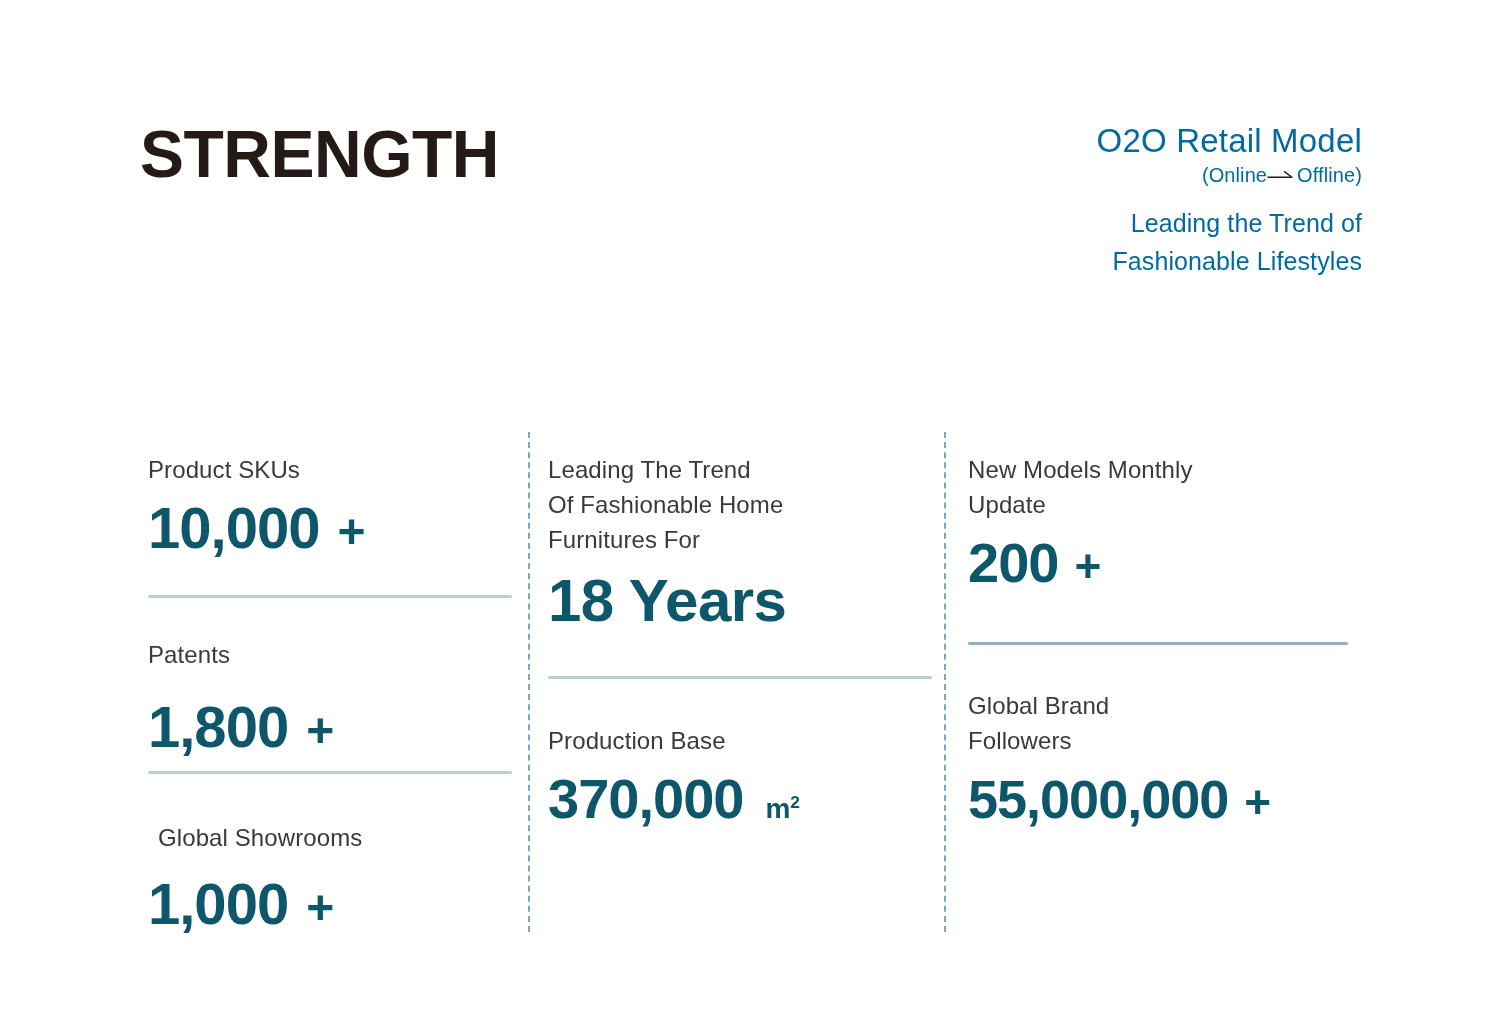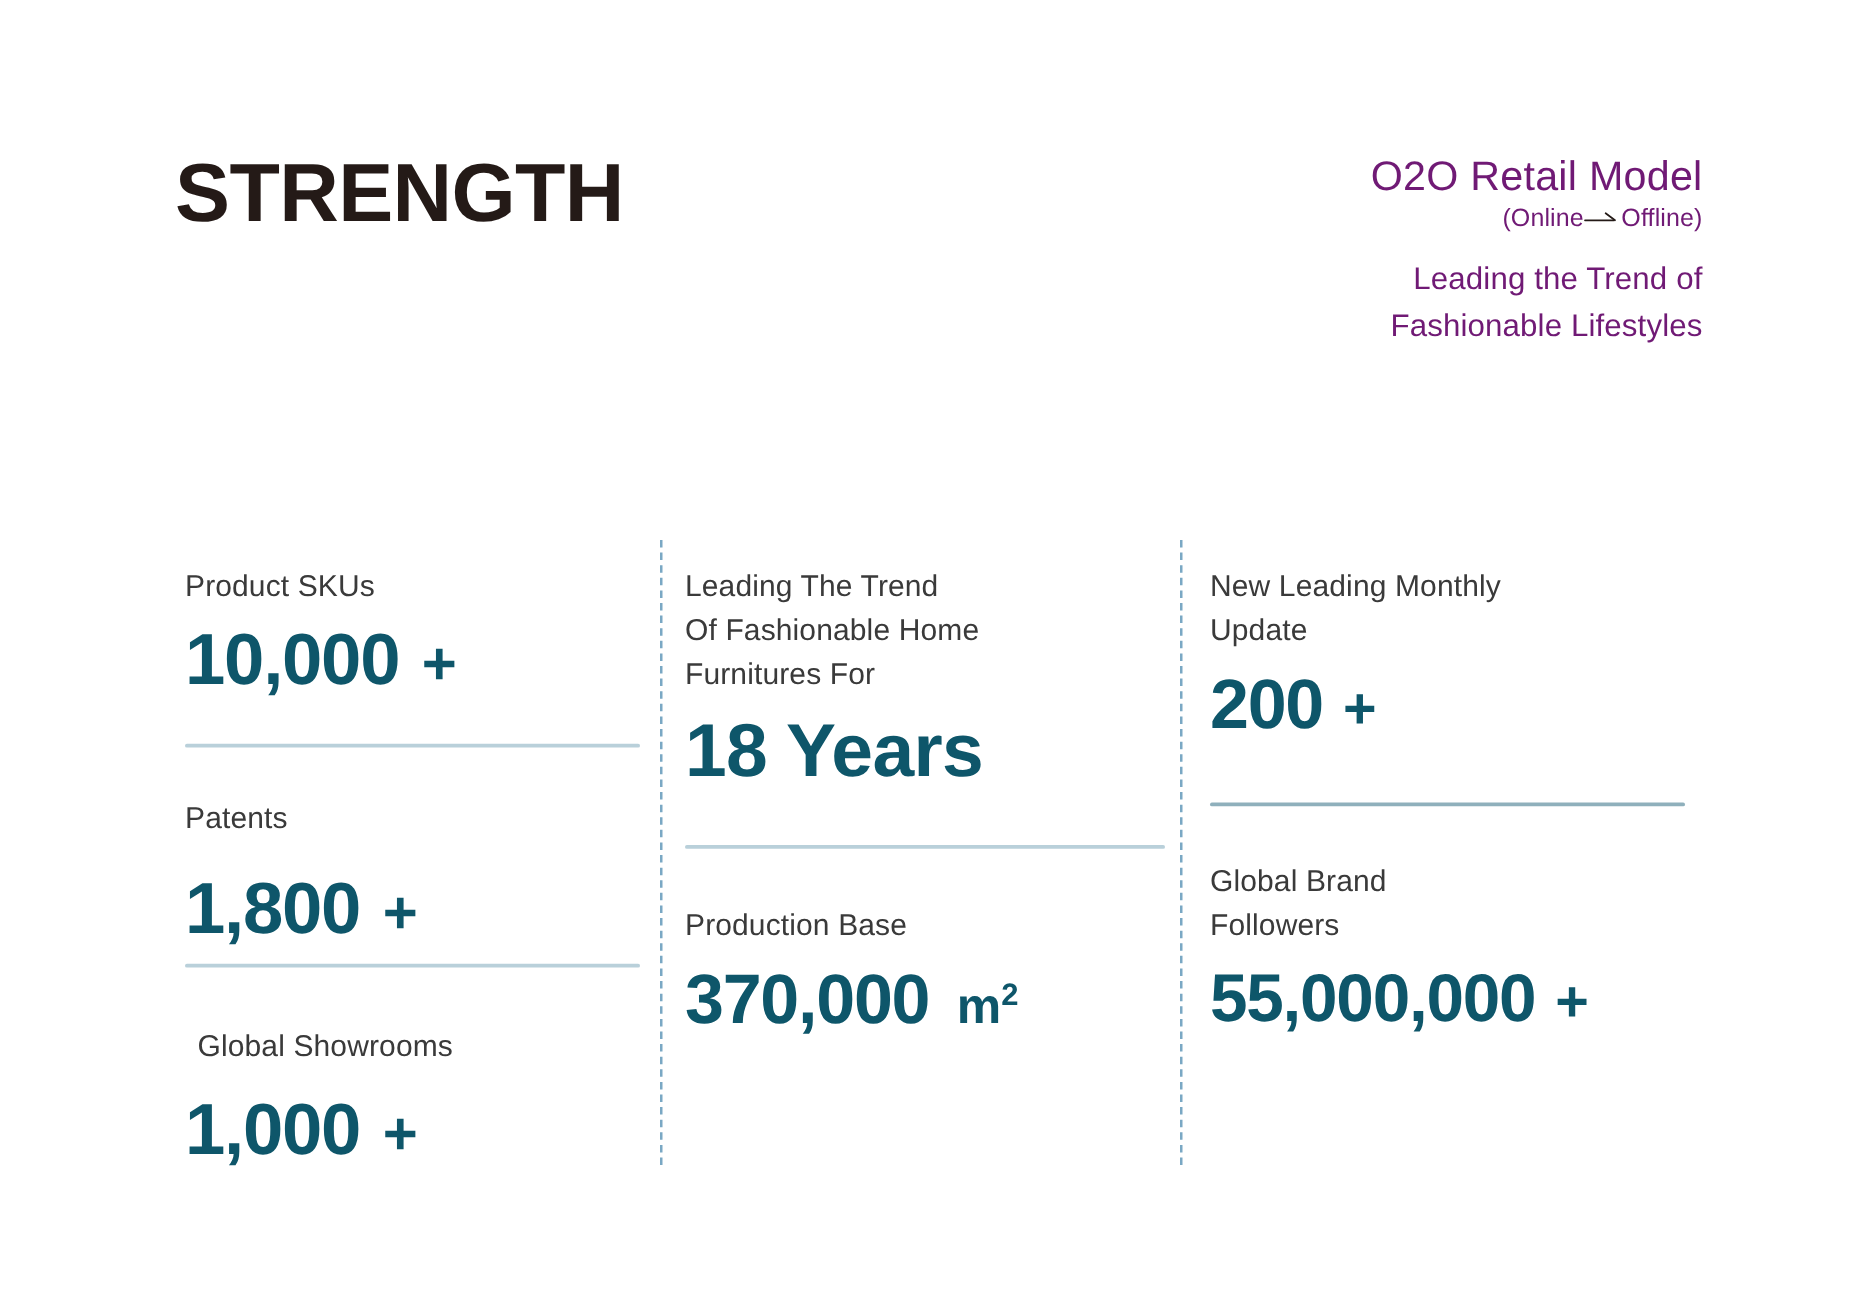--- a/index.html
+++ b/index.html
@@ -29,21 +29,21 @@
     letter-spacing: -0.5px;
   }
   #header-title .line { display: block; white-space: nowrap; }
 
   #header-right {
     position: absolute;
     right: 138px;
     top: 120px;
     width: 520px;
     text-align: right;
-    color: #701a75;
+    color: #0369a1;
   }
   #o2o-model {
     font-size: 33px;
     line-height: 41px;
     font-weight: normal;
     letter-spacing: 0.2px;
   }
   #o2o-subtitle {
     font-size: 20px;
     line-height: 26px;
@@ -139,21 +139,21 @@
   #stat-showrooms .stat-value { font-size: 58px; line-height: 70px; margin-top: 14px; margin-left: -10px; }
   #stat-showrooms .plus { font-size: 48px; margin-left: 18px; }
 
   
   #stat-years { position: absolute; top: 22px; left: 0; width: 386px; }
   #stat-years .stat-value { font-size: 60px; line-height: 64px; margin-top: 12px; letter-spacing: -0.5px; }
   #rule-mid-1 { position: absolute; top: 246px; left: 0; width: 384px; }
 
   #stat-production { position: absolute; top: 293px; left: 0; width: 386px; }
   #stat-production .stat-value { font-size: 56px; line-height: 70px; margin-top: 6px; }
-  #stat-production .unit { font-size: 40px; margin-left: 22px; }
+  #stat-production .unit { font-size: 28px; margin-left: 22px; }
   #stat-production .unit sup { font-size: 0.62em; vertical-align: super; line-height: 0; }
 
   
   #stat-new-models { position: absolute; top: 22px; left: 0; width: 382px; }
   #stat-new-models .stat-value { font-size: 56px; line-height: 70px; margin-top: 6px; }
   #stat-new-models .plus { font-size: 46px; margin-left: 16px; }
   #rule-right-1 { position: absolute; top: 212px; left: 0; width: 380px; }
 
   #stat-followers { position: absolute; top: 258px; left: 0; width: 400px; }
   #stat-followers .stat-value { font-size: 54px; line-height: 70px; margin-top: 6px; }
@@ -235,21 +235,21 @@
         <span>370,000</span><span class="unit"><span>m</span><sup>2</sup></span>
       </div>
     </div>
 
   </div>
 
   <div class="col" id="col-right">
 
     <div id="stat-new-models">
       <div class="stat-label">
-        <span class="line">New Leading Monthly</span>
+        <span class="line">New Models Monthly</span>
         <span class="line">Update</span>
       </div>
       <div class="stat-value">
         <span>200</span><span class="plus">+</span>
       </div>
     </div>
 
     <div class="rule dark" id="rule-right-1"></div>
 
     <div id="stat-followers">

